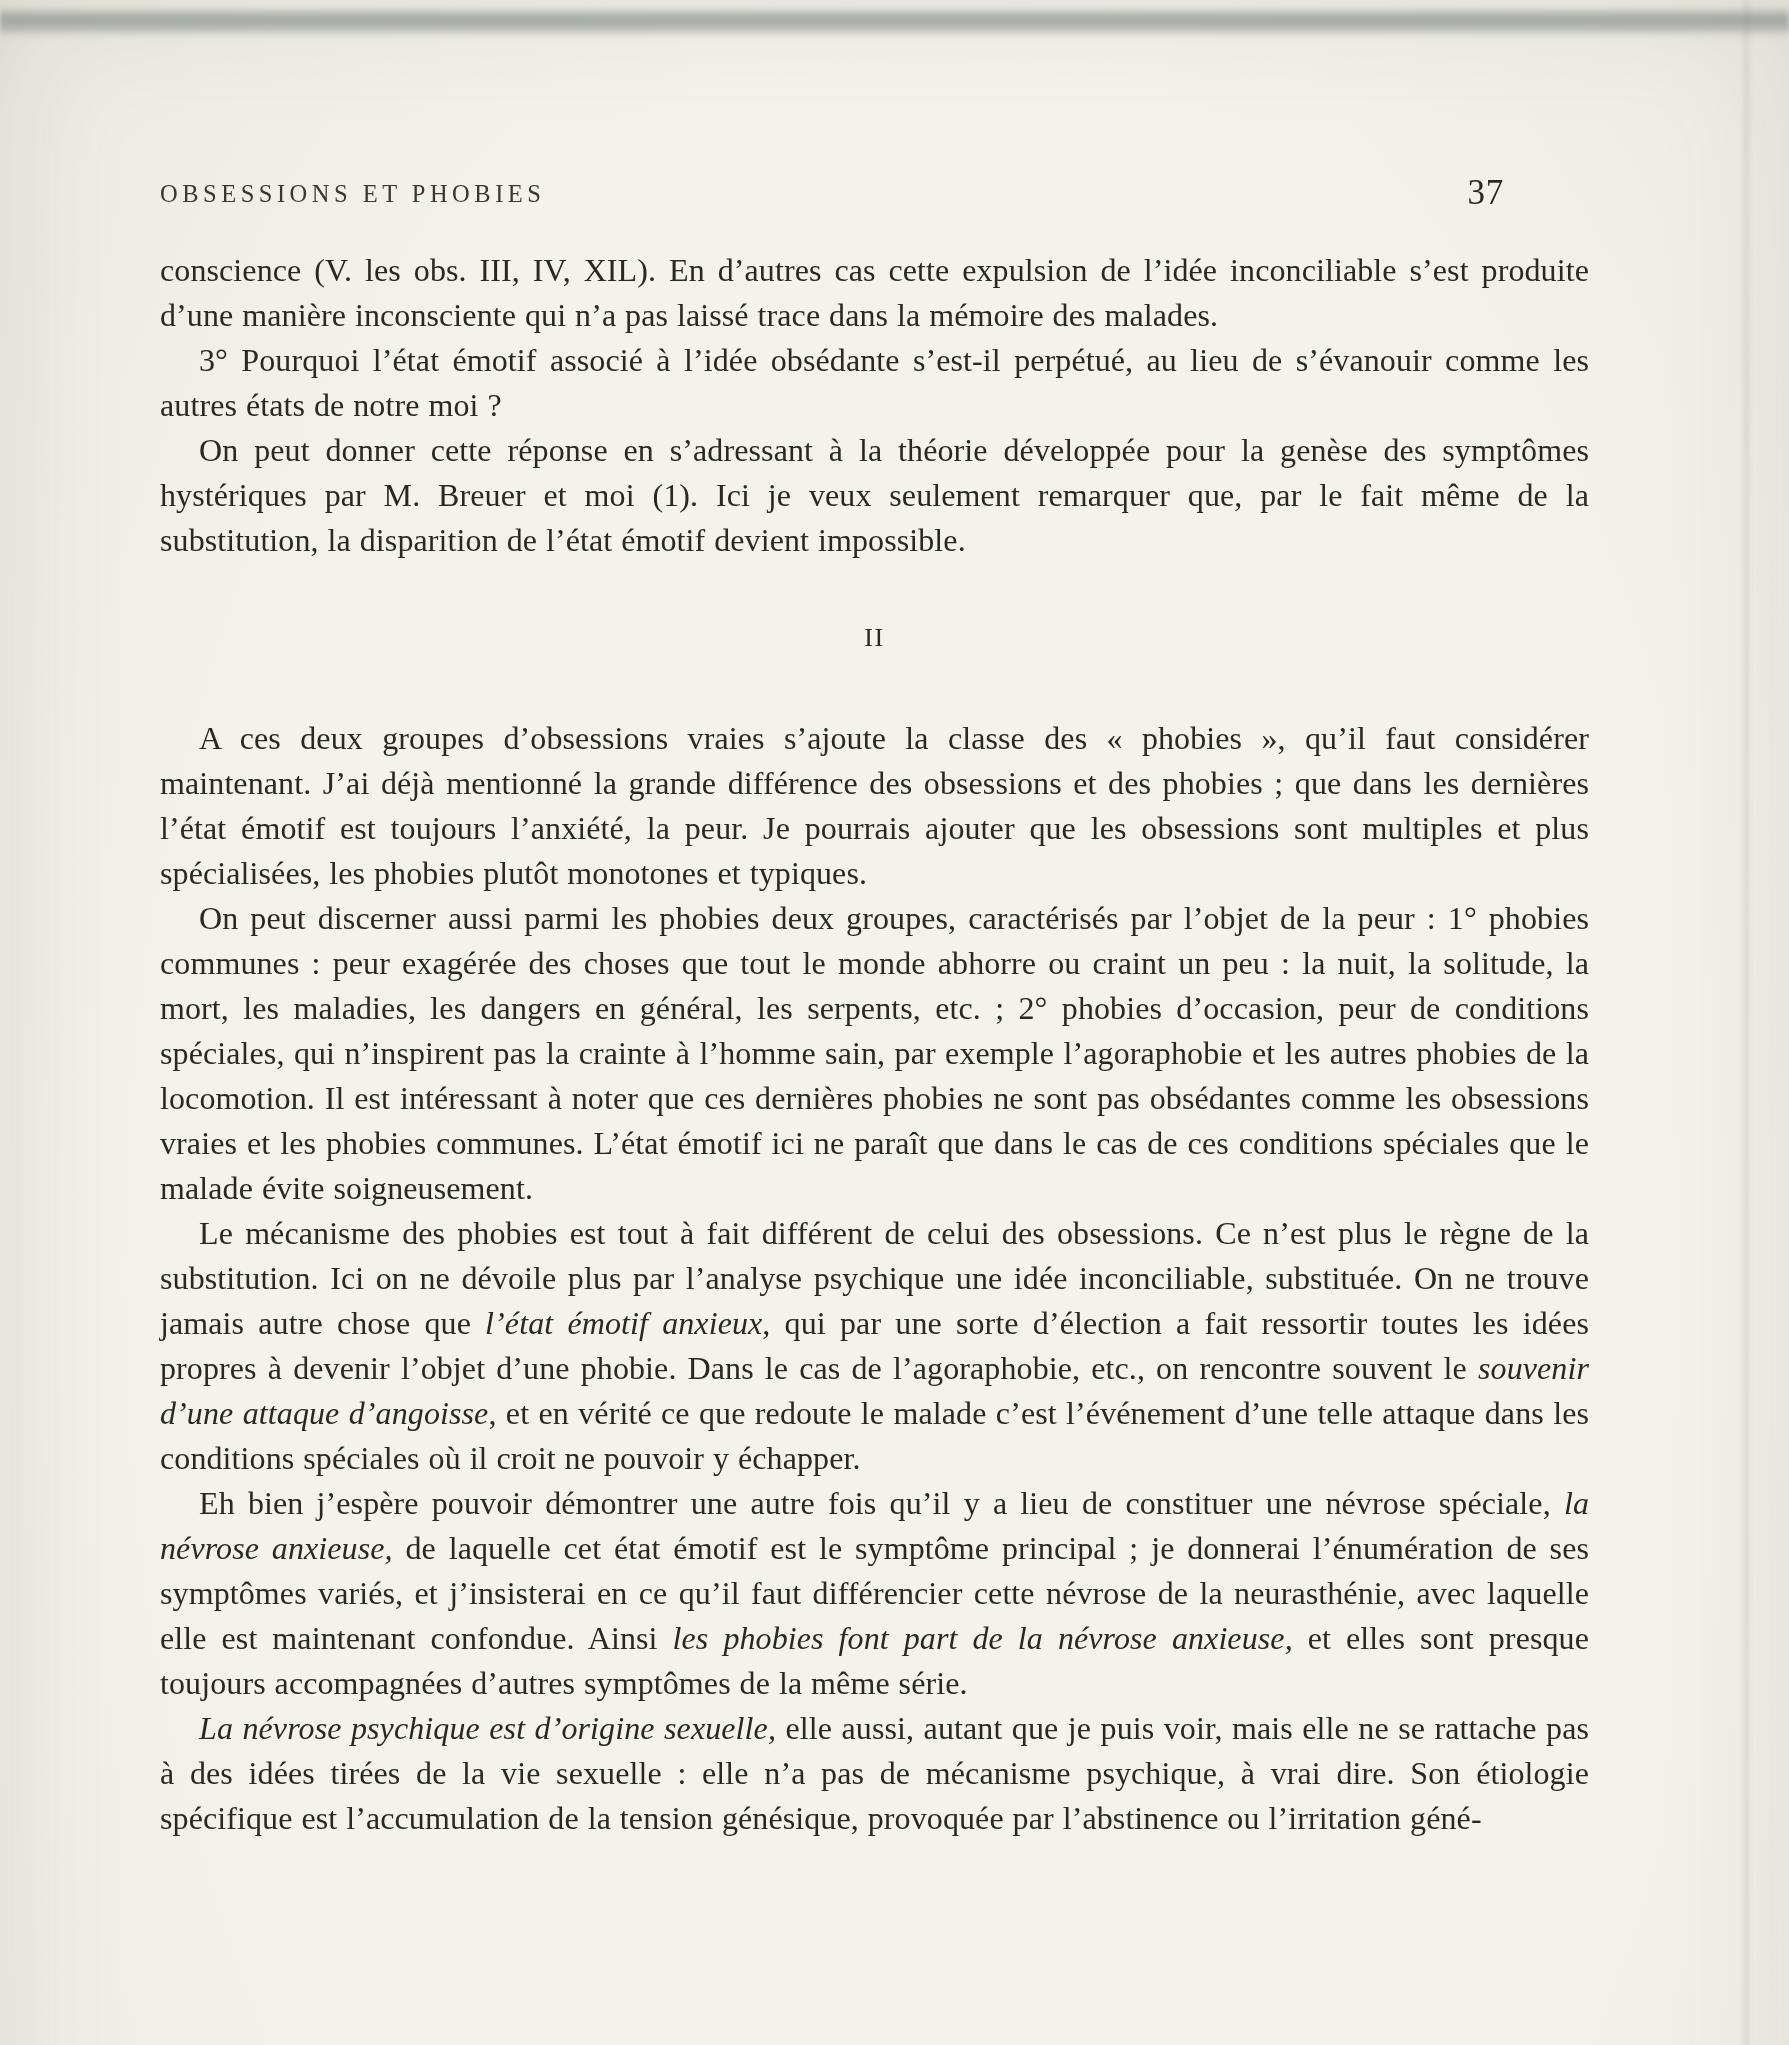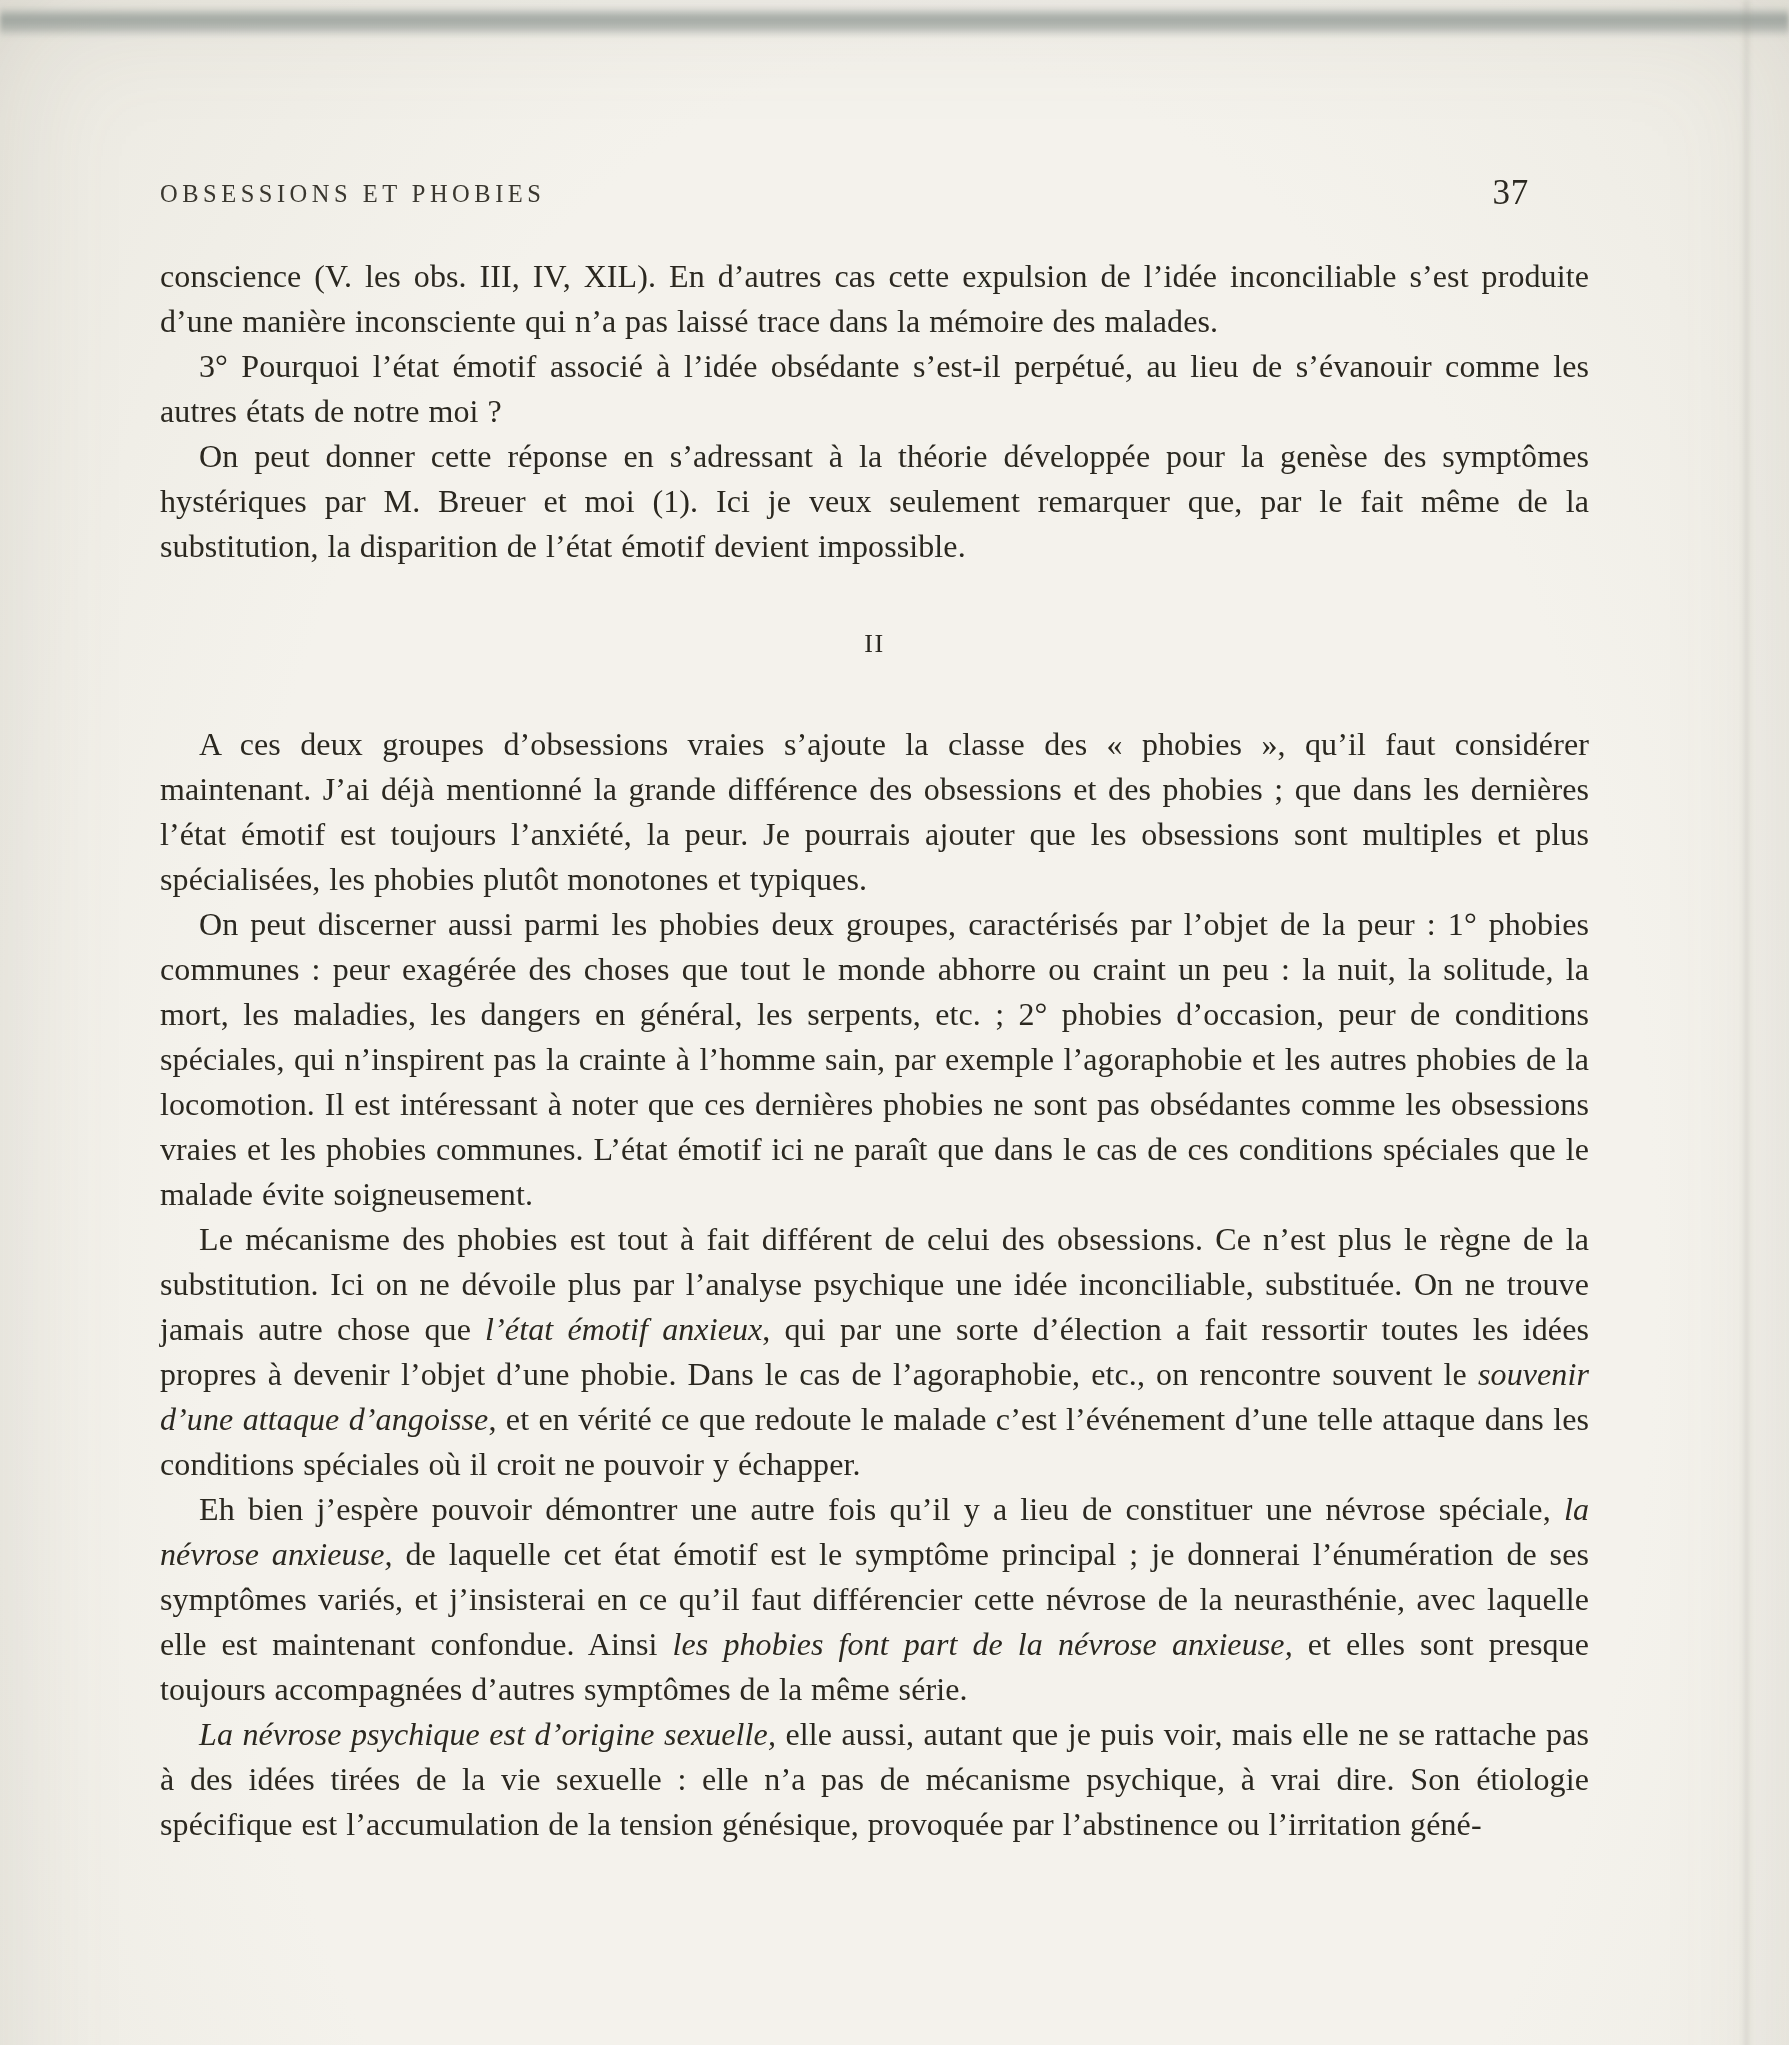--- a/index.html
+++ b/index.html
@@ -41,28 +41,28 @@
     top: 180px; left: 160px;
     width: 1429px;
   }
   .head-title {
     font-size: 24.5px;
     letter-spacing: 4.5px;
     color: #3a372f;
   }
   .page-num {
     position: absolute;
-    right: 60px; top: -7.4px;
+    right: 85px; top: -7.4px;
     font-size: 35px;
     letter-spacing: 0.8px;
     color: #2b2820;
   }
   .text-block {
     position: absolute;
-    top: 254px; left: 160px;
+    top: 248px; left: 160px;
     width: 1429px;
     font-size: 32px;
     line-height: 45px;
     letter-spacing: 0.1px;
     word-spacing: 0.8px;
     text-align: justify;
     hyphens: auto;
     -webkit-hyphens: auto;
   }
   .para {

